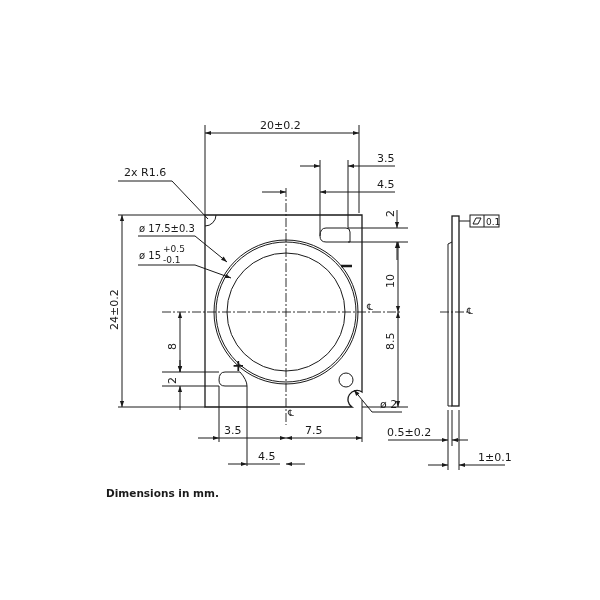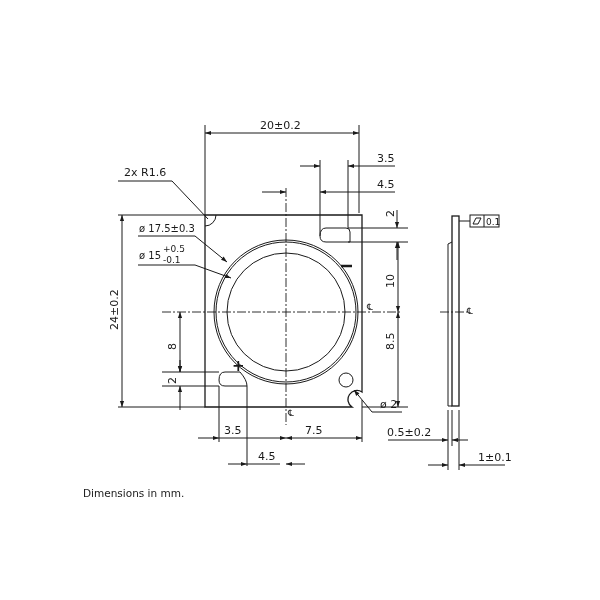--- a/index.html
+++ b/index.html
@@ -3,21 +3,21 @@
 <meta charset="utf-8">
 <style>
   html, body { margin:0; padding:0; background:#ffffff; }
   body { width:600px; height:600px; position:relative; overflow:hidden; font-family:"DejaVu Sans", sans-serif; }
   svg { position:absolute; left:0; top:0; }
   .ln { stroke:#1a1a1a; stroke-width:1; fill:none; }
   .th { stroke:#1a1a1a; stroke-width:1.3; fill:none; }
   .cl { stroke:#1a1a1a; stroke-width:0.9; fill:none; stroke-dasharray:9 2 2 2; }
   .tx { font-family:"DejaVu Sans", sans-serif; font-size:11px; fill:#1a1a1a; }
   .txs { font-family:"DejaVu Sans", sans-serif; font-size:9px; fill:#1a1a1a; }
-  .note { position:absolute; left:83px; top:487px; font-size:10.5px; color:#1a1a1a; font-family:"DejaVu Sans", sans-serif; }
+  .note { position:absolute; left:106px; top:487px; font-size:10.5px; color:#1a1a1a; font-family:"DejaVu Sans", sans-serif;font-weight:bold; }
 </style>
 </head>
 <body>
 
 <svg width="600" height="600" viewBox="0 0 600 600">
   <defs>
     <marker id="ar" viewBox="0 0 10 10" refX="10" refY="5" markerWidth="9" markerHeight="6" orient="auto-start-reverse">
       <path d="M0,1.5 L10,5 L0,8.5 z" fill="#1a1a1a"></path>
     </marker>
   </defs>

